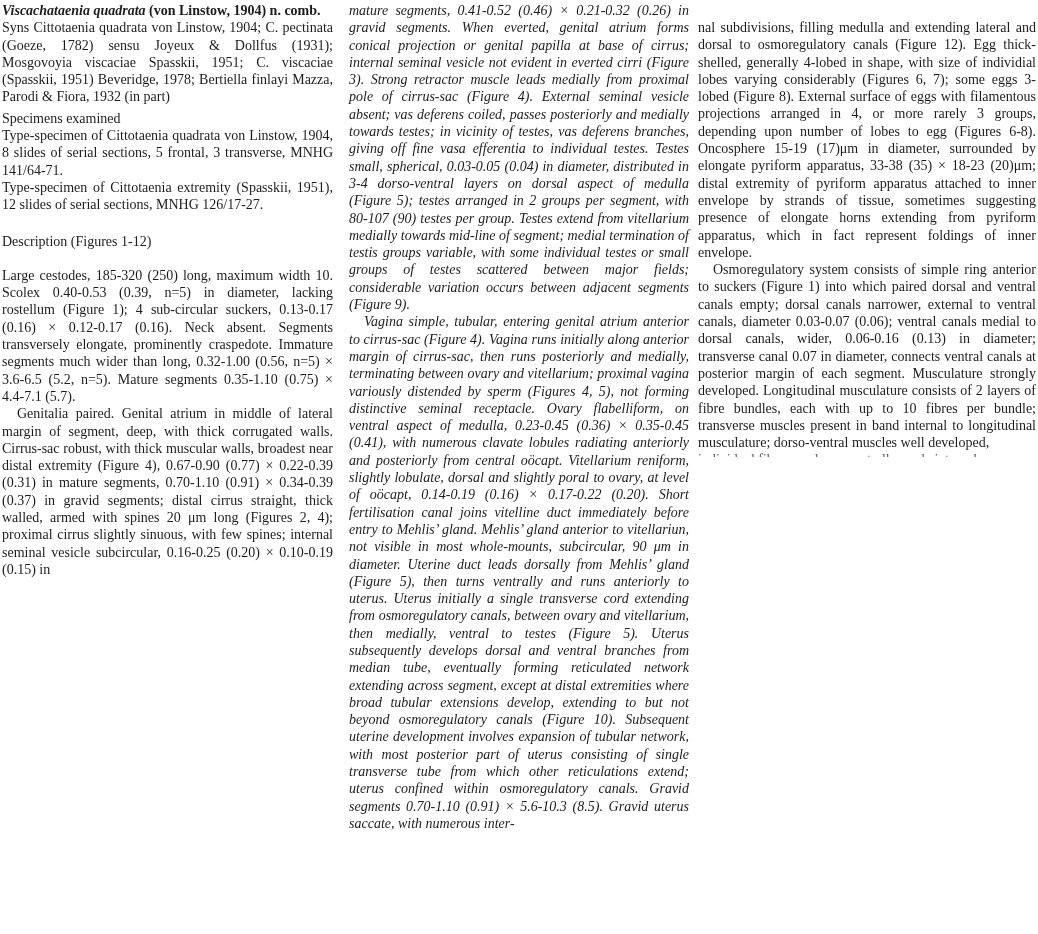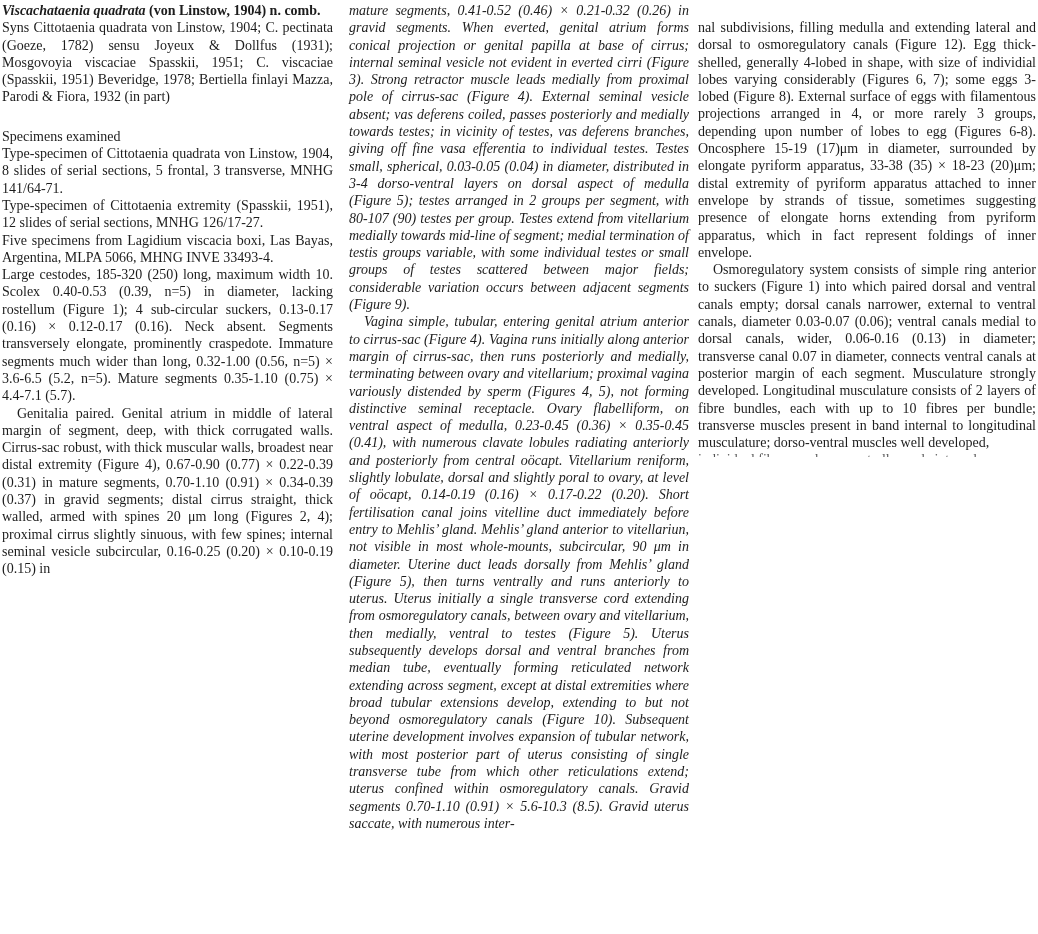--- a/index.html
+++ b/index.html
@@ -39,21 +39,21 @@
     padding: 0;
     font-size: 14px;
     line-height: 17.3px;
     font-weight: normal;
   }
   h1.article-title {
     font-weight: bold;
     text-align: justify;
   }
   h2.section-heading {
-    margin-top: 22px;
+    margin-top: 4px;
   }
   h2.section-heading.spaced {
     margin-top: 19px;
     margin-bottom: 17px;
   }
   p.para { text-indent: 0; }
   p.para.indent { text-indent: 15px; }
   p.para.clipped {
     height: 6px;
     overflow: hidden;
@@ -66,21 +66,21 @@
 </head>
 <body>
 
 <div class="page">
   <div class="col col-1">
       <h1 class="article-title"><span class="s-bi">Viscachataenia quadrata</span><span class="s-b"> (von Linstow, 1904) n. comb.</span></h1>
       <p class="para"><span>Syns </span><span class="s-i">Cittotaenia quadrata</span><span> von Linstow, 1904; </span><span class="s-i">C. pectinata</span><span> (Goeze, 1782) </span><span class="s-i">sensu</span><span> Joyeux &amp; Dollfus (1931); </span><span class="s-i">Mosgovoyia viscaciae</span><span> Spasskii, 1951; </span><span class="s-i">C. viscaciae</span><span> (Spasskii, 1951) Beveridge, 1978; </span><span class="s-i">Bertiella finlayi</span><span> Mazza, Parodi &amp; Fiora, 1932 (in part)</span></p>
       <h2 class="section-heading"><span class="s-i">Specimens examined</span></h2>
       <p class="para"><span>Type-specimen of </span><span class="s-i">Cittotaenia quadrata</span><span> von Linstow, 1904, 8 slides of serial sections, 5 frontal, 3 transverse, MNHG 141/64-71.</span></p>
       <p class="para"><span>Type-specimen of </span><span class="s-i">Cittotaenia extremity</span><span> (Spasskii, 1951), 12 slides of serial sections, MNHG 126/17-27.</span></p>
-      <p class="para"><span>Five specimens from </span><span class="s-i">Lagidium viscacia boxi</span><span>, Las Bayas, Argentina, MLPA 5066, MHNG INVE 33493-4.</span></p>
+      <h2 class="section-heading spaced"><span class="s-i">Description</span><span> (Figures 1-12)</span></h2>
       <p class="para"><span>Large cestodes, 185-320 (250) long, maximum width 10. Scolex 0.40-0.53 (0.39, n=5) in diameter, lacking rostellum (Figure 1); 4 sub-circular suckers, 0.13-0.17 (0.16) × 0.12-0.17 (0.16). Neck absent. Segments transversely elongate, prominently craspedote. Immature segments much wider than long, 0.32-1.00 (0.56, n=5) × 3.6-6.5 (5.2, n=5). Mature segments 0.35-1.10 (0.75) × 4.4-7.1 (5.7).</span></p>
       <p class="para indent"><span>Genitalia paired. Genital atrium in middle of lateral margin of segment, deep, with thick corrugated walls. Cirrus-sac robust, with thick muscular walls, broadest near distal extremity (Figure 4), 0.67-0.90 (0.77) × 0.22-0.39 (0.31) in mature segments, 0.70-1.10 (0.91) × 0.34-0.39 (0.37) in gravid segments; distal cirrus straight, thick walled, armed with spines 20 μm long (Figures 2, 4); proximal cirrus slightly sinuous, with few spines; internal seminal vesicle subcircular, 0.16-0.25 (0.20) × 0.10-0.19 (0.15) in</span></p>
     </div>
   <div class="col col-2">
       <p class="para"><span>mature segments, 0.41-0.52 (0.46) × 0.21-0.32 (0.26) in gravid segments. When everted, genital atrium forms conical projection or genital papilla at base of cirrus; internal seminal vesicle not evident in everted cirri (Figure 3). Strong retractor muscle leads medially from proximal pole of cirrus-sac (Figure 4). External seminal vesicle absent; vas deferens coiled, passes posteriorly and medially towards testes; in vicinity of testes, vas deferens branches, giving off fine vasa efferentia to individual testes. Testes small, spherical, 0.03-0.05 (0.04) in diameter, distributed in 3-4 dorso-ventral layers on dorsal aspect of medulla (Figure 5); testes arranged in 2 groups per segment, with 80-107 (90) testes per group. Testes extend from vitellarium medially towards mid-line of segment; medial termination of testis groups variable, with some individual testes or small groups of testes scattered between major fields; considerable variation occurs between adjacent segments (Figure 9).</span></p>
       <p class="para indent"><span>Vagina simple, tubular, entering genital atrium anterior to cirrus-sac (Figure 4). Vagina runs initially along anterior margin of cirrus-sac, then runs posteriorly and medially, terminating between ovary and vitellarium; proximal vagina variously distended by sperm (Figures 4, 5), not forming distinctive seminal receptacle. Ovary flabelliform, on ventral aspect of medulla, 0.23-0.45 (0.36) × 0.35-0.45 (0.41), with numerous clavate lobules radiating anteriorly and posteriorly from central oöcapt. Vitellarium reniform, slightly lobulate, dorsal and slightly poral to ovary, at level of oöcapt, 0.14-0.19 (0.16) × 0.17-0.22 (0.20). Short fertilisation canal joins vitelline duct immediately before entry to Mehlis’ gland. Mehlis’ gland anterior to vitellariun, not visible in most whole-mounts, subcircular, 90 μm in diameter. Uterine duct leads dorsally from Mehlis’ gland (Figure 5), then turns ventrally and runs anteriorly to uterus. Uterus initially a single transverse cord extending from osmoregulatory canals, between ovary and vitellarium, then medially, ventral to testes (Figure 5). Uterus subsequently develops dorsal and ventral branches from median tube, eventually forming reticulated network extending across segment, except at distal extremities where broad tubular extensions develop, extending to but not beyond osmoregulatory canals (Figure 10). Subsequent uterine development involves expansion of tubular network, with most posterior part of uterus consisting of single transverse tube from which other reticulations extend; uterus confined within osmoregulatory canals. Gravid segments 0.70-1.10 (0.91) × 5.6-10.3 (8.5). Gravid uterus saccate, with numerous inter-</span></p>
     </div>
   <div class="col col-3">
       <p class="para"><span>nal subdivisions, filling medulla and extending lateral and dorsal to osmoregulatory canals (Figure 12). Egg thick-shelled, generally 4-lobed in shape, with size of individial lobes varying considerably (Figures 6, 7); some eggs 3-lobed (Figure 8). External surface of eggs with filamentous projections arranged in 4, or more rarely 3 groups, depending upon number of lobes to egg (Figures 6-8). Oncosphere 15-19 (17)μm in diameter, surrounded by elongate pyriform apparatus, 33-38 (35) × 18-23 (20)μm; distal extremity of pyriform apparatus attached to inner envelope by strands of tissue, sometimes suggesting presence of elongate horns extending from pyriform apparatus, which in fact represent foldings of inner envelope.</span></p>
       <p class="para indent"><span>Osmoregulatory system consists of simple ring anterior to suckers (Figure 1) into which paired dorsal and ventral canals empty; dorsal canals narrower, external to ventral canals, diameter 0.03-0.07 (0.06); ventral canals medial to dorsal canals, wider, 0.06-0.16 (0.13) in diameter; transverse canal 0.07 in diameter, connects ventral canals at posterior margin of each segment. Musculature strongly developed. Longitudinal musculature consists of 2 layers of fibre bundles, each with up to 10 fibres per bundle; transverse muscles present in band internal to longitudinal musculature; dorso-ventral muscles well developed,</span></p>

